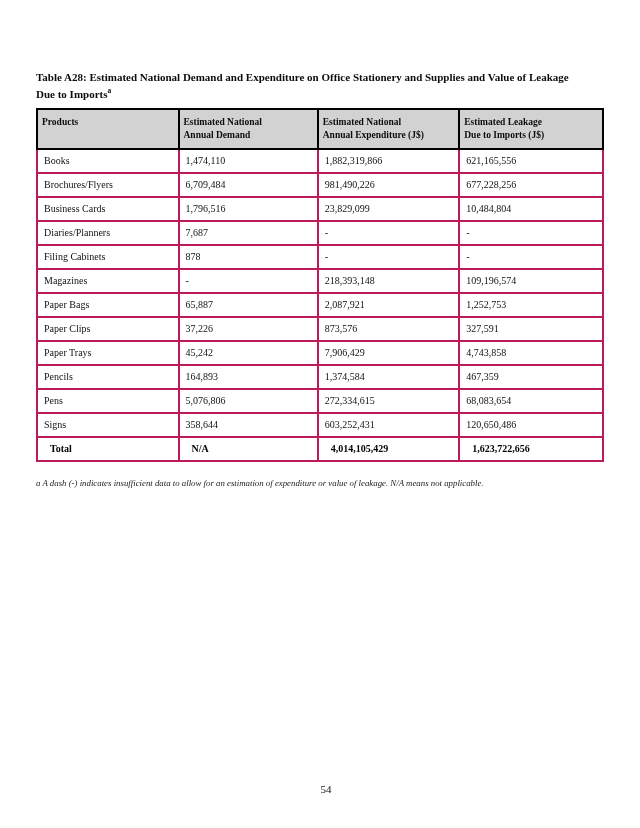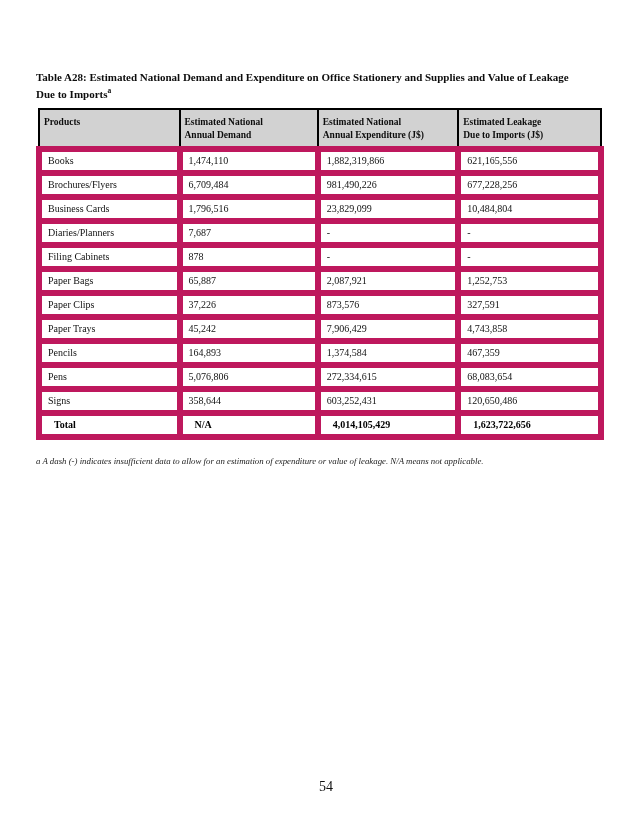--- a/index.html
+++ b/index.html
@@ -46,21 +46,21 @@
     line-height: 13px;
     font-weight: bold;
     text-align: left;
     vertical-align: top;
     height: 40px;
     padding: 6px 4px 2px 4px;
     box-sizing: border-box;
     color: #0d0d0d;
   }
   table.data-table td {
-    border: 6px solid #be185d;
+    border: 2px solid #be185d;
     font-size: 10px;
     line-height: 12px;
     height: 24px;
     padding: 1px 6px;
     box-sizing: border-box;
     vertical-align: middle;
     text-align: left;
     background: #ffffff;
     color: #111111;
   }
@@ -75,21 +75,21 @@
     line-height: 12px;
     color: #1a1a1a;
     font-style: italic;
   }
   .page-number {
     position: absolute;
     left: 12px;
     right: 0;
     bottom: 33px;
     text-align: center;
-    font-size: 14px;
+    font-size: 11px;
     color: #111111;
   }
 </style>
 </head>
 <body>
 
 <div class="page">
 
   <p class="doc-title"><span>Table A28: Estimated National Demand and Expenditure on Office Stationery and Supplies and Value of Leakage</span><br><span>Due to Imports</span><sup>a</sup></p>
 
@@ -145,20 +145,26 @@
         <td>-</td>
         <td>-</td>
       </tr>
       <tr>
         <td>Filing Cabinets</td>
         <td>878</td>
         <td>-</td>
         <td>-</td>
       </tr>
       <tr>
+        <td>Magazines</td>
+        <td>-</td>
+        <td>218,393,148</td>
+        <td>109,196,574</td>
+      </tr>
+      <tr>
         <td>Paper Bags</td>
         <td>65,887</td>
         <td>2,087,921</td>
         <td>1,252,753</td>
       </tr>
       <tr>
         <td>Paper Clips</td>
         <td>37,226</td>
         <td>873,576</td>
         <td>327,591</td>

